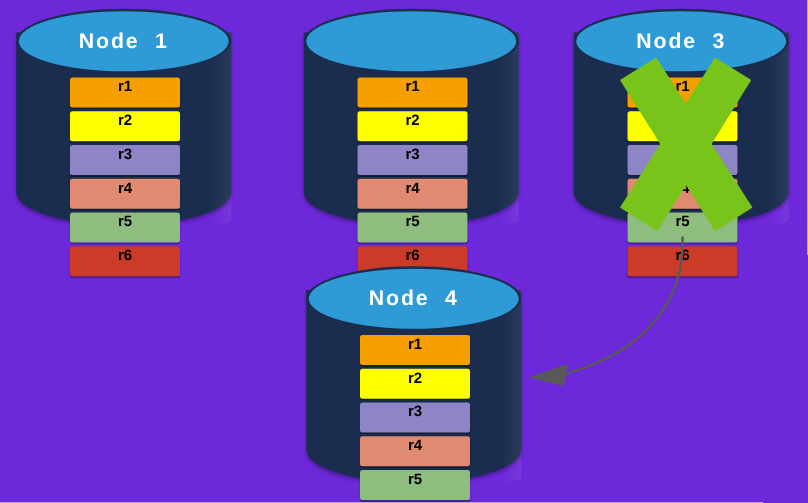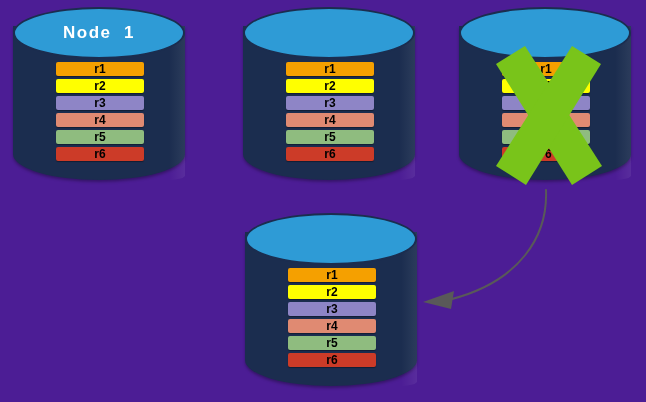--- a/index.html
+++ b/index.html
@@ -8,21 +8,21 @@
     padding: 0;
     background: #ffffff;
   }
   body {
     font-family: "Liberation Sans", "DejaVu Sans", sans-serif;
   }
   #canvas {
     position: relative;
     width: 646px;
     height: 402px;
-    background: #4c1d95;
+    background: #6d28d9;
     overflow: hidden;
   }
 
   
   .node {
     position: absolute;
     width: 172px;
     height: 182px;
   }
   .node .cyl-body {
@@ -72,21 +72,21 @@
 
   
   .rows {
     position: absolute;
     left: 43px;
     top: 55px;
     width: 88px;
   }
   .row-bar {
     position: relative;
-    height: 14px;
+    height: 24px;
     margin-bottom: 3px;
     border-radius: 2px;
     text-align: center;
     font-size: 12px;
     font-weight: bold;
     color: #000000;
     line-height: 14px;
     box-shadow: 0 1px 1px rgba(0,0,0,0.35);
   }
   .row-bar:last-child { margin-bottom: 16px; }
@@ -134,40 +134,42 @@
       <div class="row-bar" style="background:#8e85c6;">r3</div>
       <div class="row-bar" style="background:#e08a72;">r4</div>
       <div class="row-bar" style="background:#8fbc7f;">r5</div>
       <div class="row-bar" style="background:#cc3b28;">r6</div>
     </div>
   </div>
 
   <div class="node" style="left:459px; top:7px;">
     <div class="cyl-body"></div>
     <div class="cyl-top"></div>
+    <div class="cyl-title">Node  3</div>
     <div class="rows">
       <div class="row-bar" style="background:#f5a000;">r1</div>
       <div class="row-bar" style="background:#ffff00;">r2</div>
       <div class="row-bar" style="background:#8e85c6;">r3</div>
       <div class="row-bar" style="background:#e08a72;">r4</div>
       <div class="row-bar" style="background:#8fbc7f;">r5</div>
       <div class="row-bar" style="background:#cc3b28;">r6</div>
     </div>
   </div>
 
   <svg class="cross" style="left:488px; top:44px;" width="122" height="148" viewBox="0 0 122 148">
     <g fill="#79c41a">
       <polygon points="8,20 37,2 114,122 84,141"></polygon>
       <polygon points="113,20 84,2 8,122 38,141"></polygon>
     </g>
   </svg>
 
   <div class="node" style="left:245px; top:213px;">
     <div class="cyl-body"></div>
     <div class="cyl-top"></div>
+    <div class="cyl-title">Node  4</div>
     <div class="rows">
       <div class="row-bar" style="background:#f5a000;">r1</div>
       <div class="row-bar" style="background:#ffff00;">r2</div>
       <div class="row-bar" style="background:#8e85c6;">r3</div>
       <div class="row-bar" style="background:#e08a72;">r4</div>
       <div class="row-bar" style="background:#8fbc7f;">r5</div>
       <div class="row-bar" style="background:#cc3b28;">r6</div>
     </div>
   </div>
 

